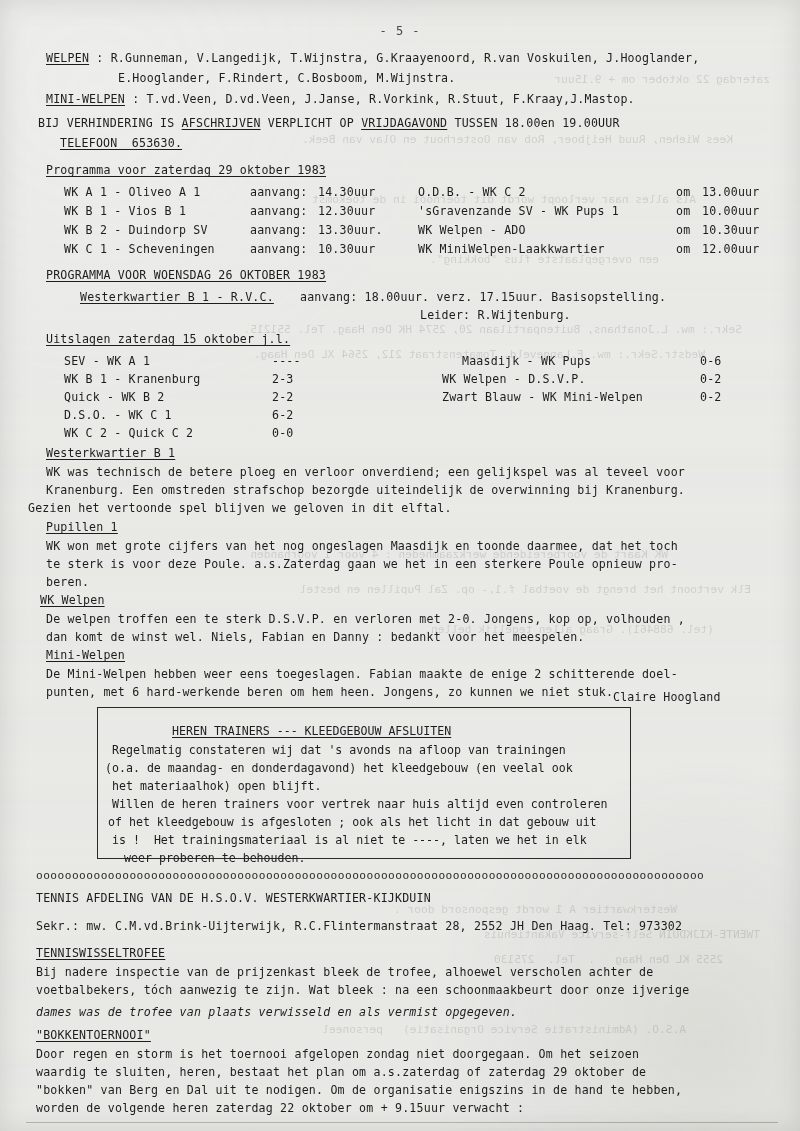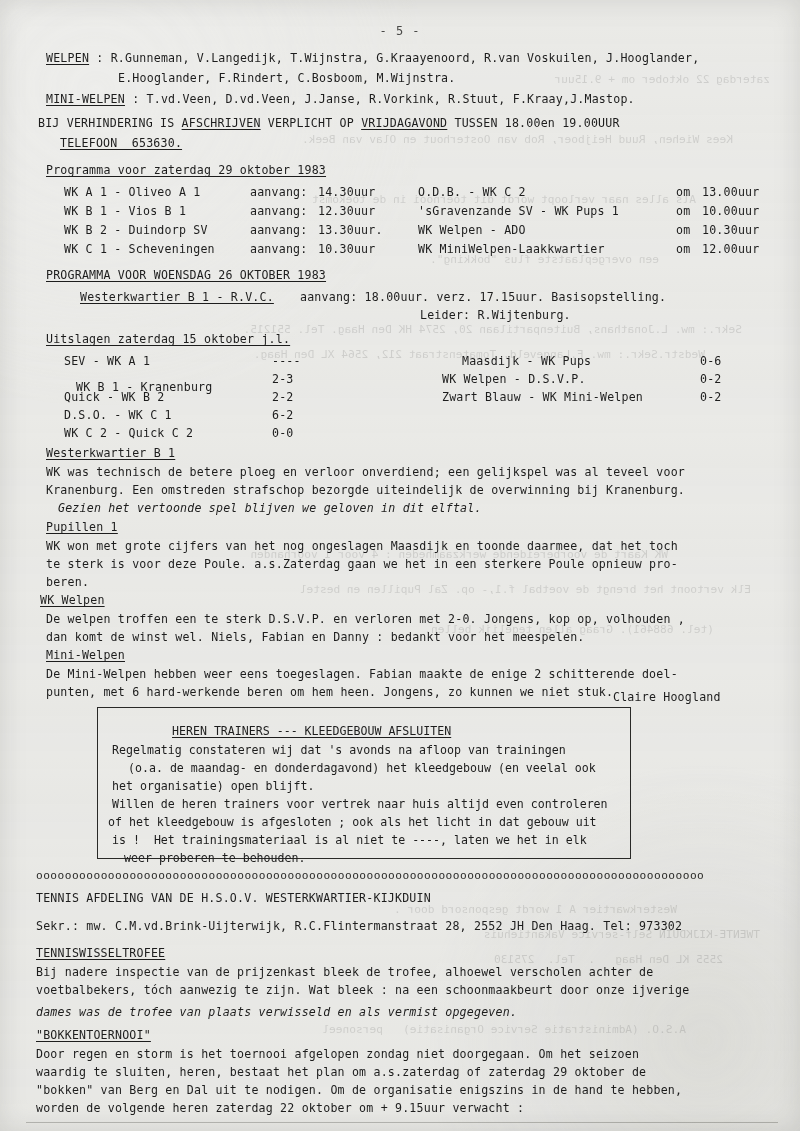--- a/index.html
+++ b/index.html
@@ -178,61 +178,61 @@
     <div class="line" style="left:300px; top:291px;">aanvang: 18.00uur. verz. 17.15uur. Basisopstelling.</div>
     <div class="line" style="left:420px; top:309px;">Leider: R.Wijtenburg.</div>
 
     <div class="line u" style="left:46px; top:333px;">Uitslagen zaterdag 15 oktober j.l.</div>
 
     <div class="line" style="left:64px; top:355px;">SEV - WK A 1</div>
     <div class="line" style="left:272px; top:355px;">----</div>
     <div class="line" style="left:442px; top:355px;padding-left:20px;">Maasdijk - WK Pups</div>
     <div class="line" style="left:700px; top:355px;">0-6</div>
 
-    <div class="line" style="left:64px; top:381px;margin-left:12px;">WK B 1 - Kranenburg</div>
+    <div class="line" style="left:64px; top:373px;">WK B 1 - Kranenburg</div>
     <div class="line" style="left:272px; top:373px;">2-3</div>
     <div class="line" style="left:442px; top:373px;">WK Welpen - D.S.V.P.</div>
     <div class="line" style="left:700px; top:373px;">0-2</div>
 
     <div class="line" style="left:64px; top:391px;">Quick - WK B 2</div>
     <div class="line" style="left:272px; top:391px;">2-2</div>
     <div class="line" style="left:442px; top:391px;">Zwart Blauw - WK Mini-Welpen</div>
     <div class="line" style="left:700px; top:391px;">0-2</div>
 
     <div class="line" style="left:64px; top:409px;">D.S.O. - WK C 1</div>
     <div class="line" style="left:272px; top:409px;">6-2</div>
 
     <div class="line" style="left:64px; top:427px;">WK C 2 - Quick C 2</div>
     <div class="line" style="left:272px; top:427px;">0-0</div>
 
     <div class="line u" style="left:46px; top:447px;">Westerkwartier B 1</div>
     <div class="line" style="left:46px; top:466px;">WK was technisch de betere ploeg en verloor onverdiend; een gelijkspel was al teveel voor</div>
     <div class="line" style="left:46px; top:484px;">Kranenburg. Een omstreden strafschop bezorgde uiteindelijk de overwinning bij Kranenburg.</div>
-    <div class="line" style="left:58px; top:502px;font-style:italic;">Gezien het vertoonde spel blijven we geloven in dit elftal.</div>
+    <div class="line" style="left:28px; top:502px;">Gezien het vertoonde spel blijven we geloven in dit elftal.</div>
 
     <div class="line u" style="left:46px; top:521px;">Pupillen 1</div>
     <div class="line" style="left:46px; top:540px;">WK won met grote cijfers van het nog ongeslagen Maasdijk en toonde daarmee, dat het toch</div>
     <div class="line" style="left:46px; top:558px;">te sterk is voor deze Poule. a.s.Zaterdag gaan we het in een sterkere Poule opnieuw pro-</div>
     <div class="line" style="left:46px; top:576px;">beren.</div>
 
     <div class="line u" style="left:40px; top:594px;">WK Welpen</div>
     <div class="line" style="left:46px; top:613px;">De welpen troffen een te sterk D.S.V.P. en verloren met 2-0. Jongens, kop op, volhouden ,</div>
     <div class="line" style="left:46px; top:631px;">dan komt de winst wel. Niels, Fabian en Danny : bedankt voor het meespelen.</div>
 
     <div class="line u" style="left:46px; top:649px;">Mini-Welpen</div>
     <div class="line" style="left:46px; top:668px;">De Mini-Welpen hebben weer eens toegeslagen. Fabian maakte de enige 2 schitterende doel-</div>
     <div class="line" style="left:46px; top:686px;">punten, met 6 hard-werkende beren om hem heen. Jongens, zo kunnen we niet stuk.</div>
 
     <div class="line" style="left:613px; top:691px;">Claire Hoogland</div>
 
     <div class="box"></div>
     <div class="boxline u" style="left:172px; top:725px; z-index:4;">HEREN TRAINERS --- KLEEDGEBOUW AFSLUITEN</div>
     <div class="boxline" style="left:112px; top:744px; z-index:4;">Regelmatig constateren wij dat 's avonds na afloop van trainingen</div>
-    <div class="boxline" style="left:128px; top:762px; z-index:4;">(o.a. de maandag- en donderdagavond) het kleedgebouw (en veelal ook</div>
-    <div class="boxline" style="left:112px; top:780px; z-index:4;">het organisatie) open blijft.</div>
+    <div class="boxline" style="left:105px; top:762px; z-index:4;">(o.a. de maandag- en donderdagavond) het kleedgebouw (en veelal ook</div>
+    <div class="boxline" style="left:112px; top:780px; z-index:4;">het materiaalhok) open blijft.</div>
     <div class="boxline" style="left:112px; top:798px; z-index:4;">Willen de heren trainers voor vertrek naar huis altijd even controleren</div>
     <div class="boxline" style="left:108px; top:816px; z-index:4;">of het kleedgebouw is afgesloten ; ook als het licht in dat gebouw uit</div>
     <div class="boxline" style="left:112px; top:834px; z-index:4;">is !  Het trainingsmateriaal is al niet te ----, laten we het in elk</div>
     <div class="boxline" style="left:124px; top:852px; z-index:4;">weer proberen te behouden.</div>
 
     <div class="sep" style="left:36px; top:869px;">ooooooooooooooooooooooooooooooooooooooooooooooooooooooooooooooooooooooooooooooooooooooooooooo</div>
 
     <div class="line" style="left:36px; top:892px;">TENNIS AFDELING VAN DE H.S.O.V. WESTERKWARTIER-KIJKDUIN</div>
     <div class="line" style="left:36px; top:920px;">Sekr.: mw. C.M.vd.Brink-Uijterwijk, R.C.Flintermanstraat 28, 2552 JH Den Haag. Tel: 973302</div>
 

